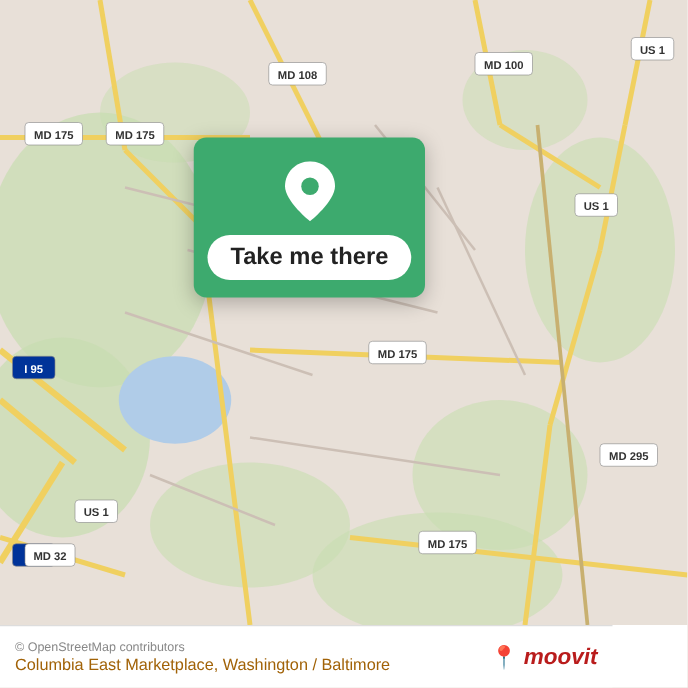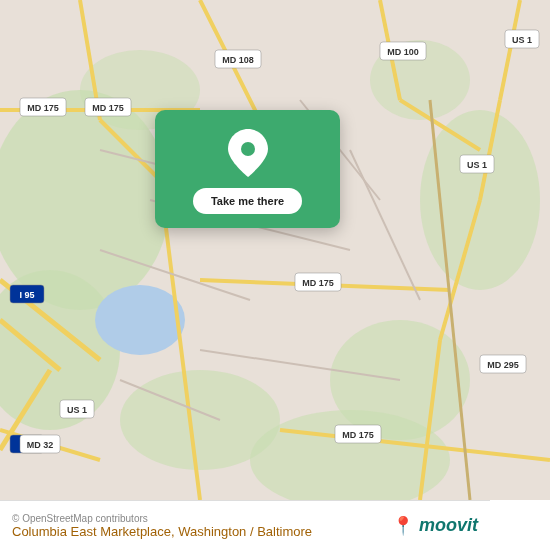--- a/index.html
+++ b/index.html
@@ -50,21 +50,21 @@
       justify-content: center;
       margin-bottom: 10px;
     }
 
     #take-me-there-btn {
       background-color: white;
       color: #222;
       border: none;
       border-radius: 20px;
       padding: 7px 18px;
-      font-size: 11px;
+      font-size: 19px;
       font-weight: 600;
       cursor: pointer;
       white-space: nowrap;
     }
 
     
     #bottom-bar {
       width: 490px;
       height: 50px;
       background-color: white;
@@ -98,21 +98,21 @@
     }
 
     #moovit-pin {
       color: #e05555;
       font-size: 18px;
     }
 
     #moovit-text {
       font-size: 18px;
       font-weight: 700;
-      color: #0f766e;
+      color: #b91c1c;
       font-style: italic;
     }
   </style>
 </head>
 <body>
 
 <div id="map-container">
   <svg id="map-svg" viewBox="0 0 550 500" xmlns="http://www.w3.org/2000/svg">
 
     <rect width="550" height="500" fill="#e8e0d8"></rect>

